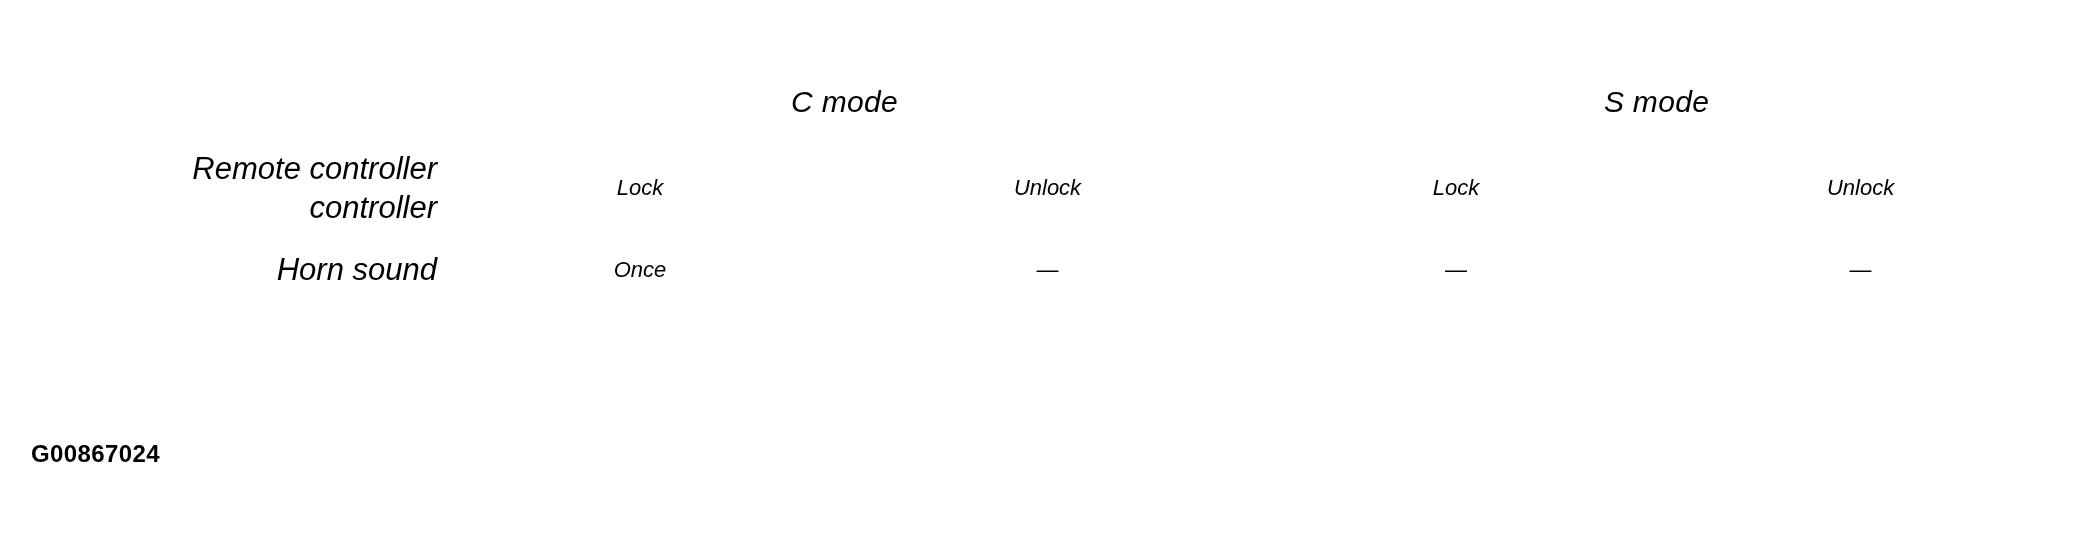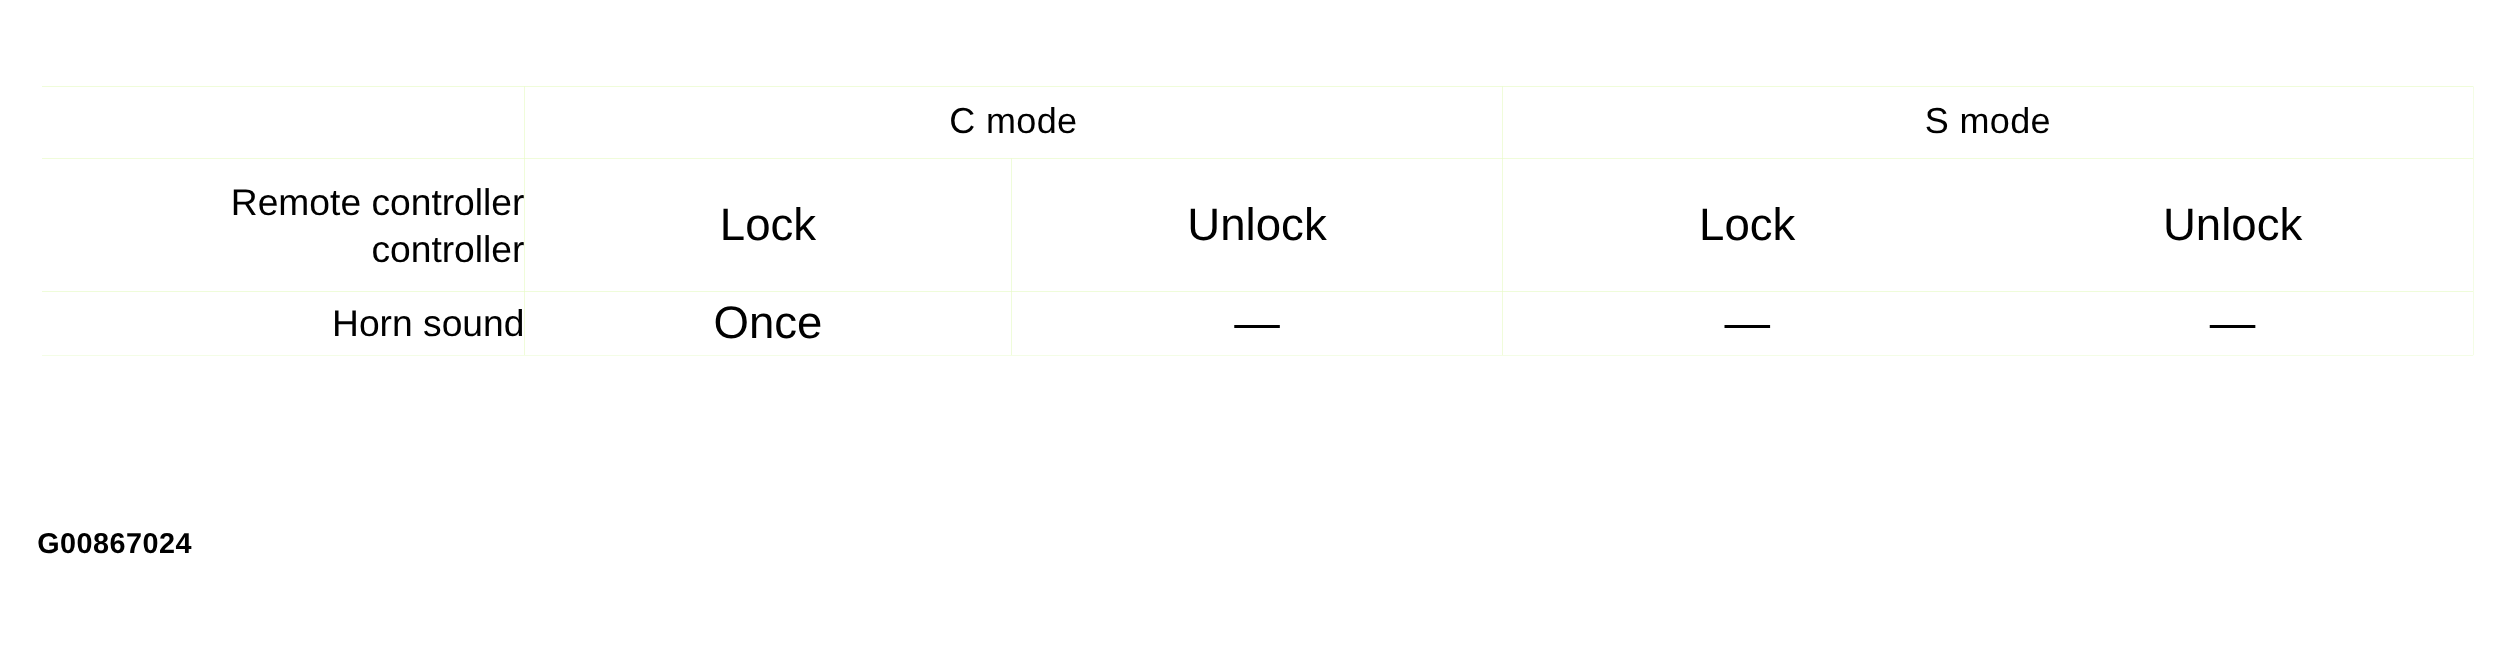--- a/index.html
+++ b/index.html
@@ -29,21 +29,22 @@
     position: absolute;
     left: 35px;
     top: 72px;
     width: 2026px;
   }
 
   table.spec {
     width: 2026px;
     border-collapse: collapse;
     table-layout: fixed;
-    background: #bef264;
+    background: #a16207;
+    font-style: italic;
   }
 
   table.spec col.c-label   { width: 402px; }
   table.spec col.c-cmode-l { width: 406px; }
   table.spec col.c-cmode-u { width: 409px; }
   table.spec col.c-smode-l { width: 408px; }
   table.spec col.c-smode-u { width: 401px; }
 
   
   table.spec td,
@@ -92,21 +93,21 @@
     text-align: right;
     padding-left: 14px;
     font-size: 31px;
     line-height: 39px;
     vertical-align: middle;
   }
   .label-cell .lbl-line { display: block; white-space: nowrap; }
 
   .val-cell {
     text-align: center;
-    font-size: 38px;
+    font-size: 22px;
     line-height: 38px;
   }
 
   
   .row-hazard td {
     height: 98px;
   }
 
   
   .row-horn td {

